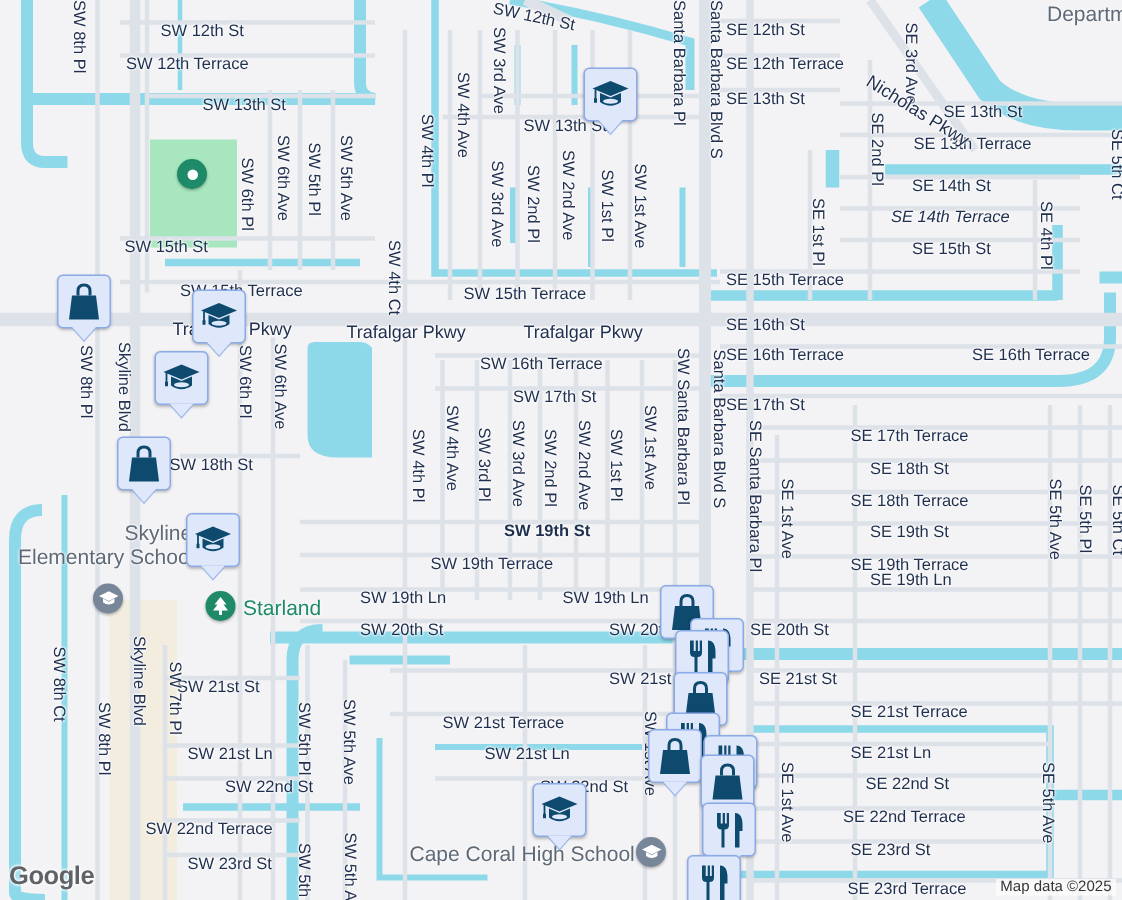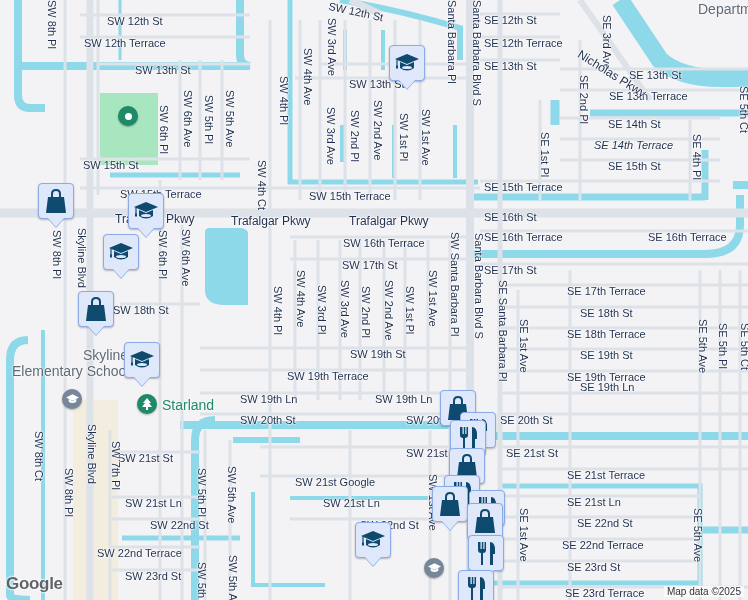--- a/index.html
+++ b/index.html
@@ -86,47 +86,48 @@
       </svg>
   </div>
 
   <div class="pin" style="left:137px;top:394px;background:#1e8a68;">
     <svg width="12" height="12" viewBox="0 0 12 12">
         <path d="M6 0 L10 5 H8 L11 9 H7 V12 H5 V9 H1 L4 5 H2Z" fill="#fff"></path>
       </svg>
   </div>
   <div class="poi-name poi-green" style="left:162px;top:397px;">Starland</div>
 
+  <div class="poi-name poi-gray" style="left:273px;top:561px;">Cape Coral High School</div>
   <div class="pin" style="left:424px;top:558px;background:#78869a;">
     <svg width="13" height="10" viewBox="0 0 24 18">
         <path d="M12 0 L24 6 L12 12 L0 6Z M5 9 V14 Q12 19 19 14 V9 L12 13 Z" fill="#fff"></path>
       </svg>
   </div>
 
   <div class="poi-name poi-gray" style="left:698px;top:1px;font-size:14px;">Departm</div>
 
   <div id="street-labels">
       <div class="lbl" style="left: 107px; top: 15px;">SW 12th St</div>
       <div class="lbl" style="left: 84px; top: 37px;">SW 12th Terrace</div>
       <div class="lbl" style="left: 135px; top: 64px;">SW 13th St</div>
       <div class="lbl" style="left: 83px; top: 159px;">SW 15th St</div>
       <div class="lbl" style="left: 120px; top: 188px;">SW 15th Terrace</div>
       <div class="lbl" style="left: 309px; top: 190px;">SW 15th Terrace</div>
       <div class="lbl" style="left: 349px; top: 78px;">SW 13th St</div>
-      <div class="lbl" style="left: 320px; top: 237px; padding-left: 23px;">SW 16th Terrace</div>
+      <div class="lbl" style="left: 320px; top: 237px;">SW 16th Terrace</div>
       <div class="lbl" style="left: 342px; top: 259px;">SW 17th St</div>
       <div class="lbl" style="left: 113px; top: 304px;">SW 18th St</div>
-      <div class="lbl" style="left: 350px; top: 348px;">SW 19th St</div>
+      <div class="lbl" style="left: 336px; top: 348px; font-weight: bold;">SW 19th St</div>
       <div class="lbl" style="left: 287px; top: 370px;">SW 19th Terrace</div>
       <div class="lbl" style="left: 240px; top: 393px;">SW 19th Ln</div>
       <div class="lbl" style="left: 375px; top: 393px;">SW 19th Ln</div>
       <div class="lbl" style="left: 240px; top: 414px;">SW 20th St</div>
       <div class="lbl" style="left: 406px; top: 414px;">SW 20th St</div>
       <div class="lbl" style="left: 406px; top: 447px;">SW 21st St</div>
-      <div class="lbl" style="left: 295px; top: 476px;">SW 21st Google</div>
+      <div class="lbl" style="left: 295px; top: 476px;">SW 21st Terrace</div>
       <div class="lbl" style="left: 323px; top: 497px;">SW 21st Ln</div>
       <div class="lbl" style="left: 360px; top: 519px;">SW 22nd St</div>
       <div class="lbl" style="left: 118px; top: 452px;">SW 21st St</div>
       <div class="lbl" style="left: 125px; top: 497px;">SW 21st Ln</div>
       <div class="lbl" style="left: 150px; top: 519px;">SW 22nd St</div>
       <div class="lbl" style="left: 97px; top: 547px;">SW 22nd Terrace</div>
       <div class="lbl" style="left: 125px; top: 570px;">SW 23rd St</div>
       <div class="lbl" style="left: 484px; top: 14px;">SE 12th St</div>
       <div class="lbl" style="left: 484px; top: 37px;">SE 12th Terrace</div>
       <div class="lbl" style="left: 484px; top: 60px;">SE 13th St</div>

